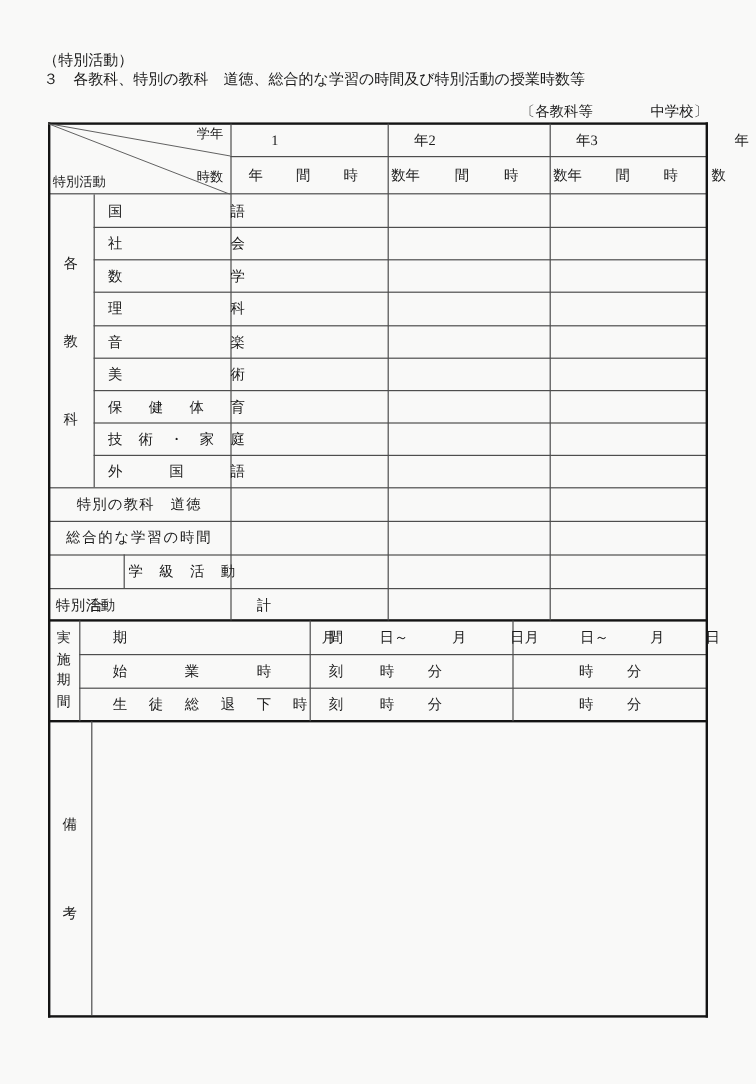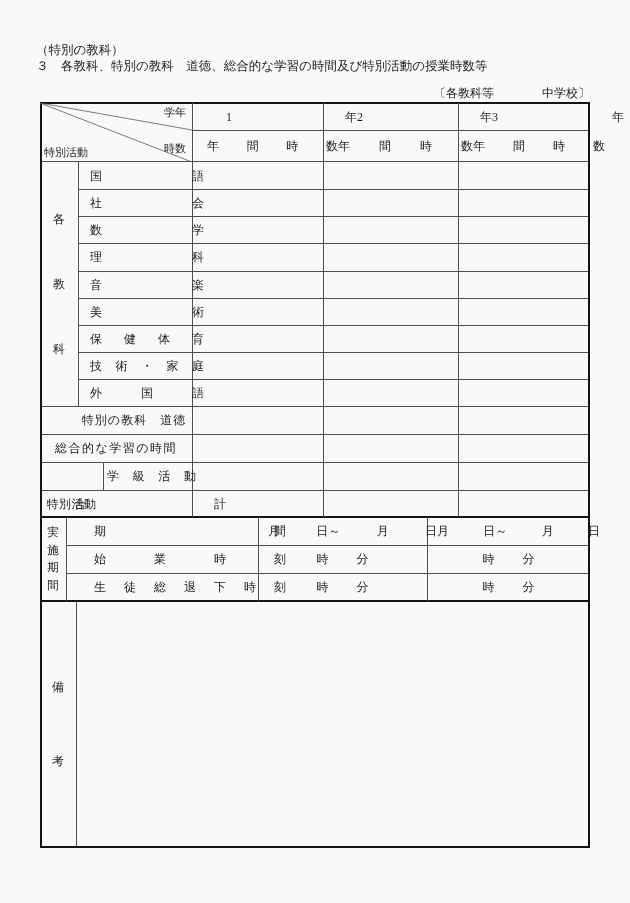--- a/index.html
+++ b/index.html
@@ -30,32 +30,32 @@
   .pad-sub2{padding:0 15px;}
   .pad-name{padding:0 20px 0 12px;}
   .pad-cls{padding:0 8px 0 4px;}
   .pad-total{padding:0 12px 0 34px;}
   .pad-plabel{padding:0 15px 0 28px;}
   .pad-md{padding:0 18px 0 10px;}
   .gap28{gap:28px;}
   .gap53{gap:53px;}
   .gap6{gap:6px;}
   .gap62{gap:62px;}
-  .ls1{letter-spacing:1px;margin-left:18px;}
+  .ls1{letter-spacing:1px;}
   .ls15{letter-spacing:1.5px;}
   .ls05{letter-spacing:0.5px;}
   .f11{font-size:11px;}
   .f115{font-size:11.5px;}
   .f125{font-size:12.5px;}
   svg.diag{position:absolute;left:40px;top:103px;}
 </style>
 </head>
 <body>
 
-<div class="cell f125" style="left:36px;top:43px;height:15px;">（特別の教科）</div>
+<div class="cell f125" style="left:36px;top:43px;height:15px;">（特別活動）</div>
 <div class="cell f125" style="left:36px;top:59px;height:15px;">３　各教科、特別の教科　道徳、総合的な学習の時間及び特別活動の授業時数等</div>
 <div class="cell fe" style="left:390px;top:85px;width:200px;height:15px;">〔各教科等　　　　中学校〕</div>
 
 <div>
 
   <div class="hl thick" style="left:40px;top:102px;width:550px;"></div>
   <div class="hl" style="left:192px;top:130px;width:398px;"></div>
   <div class="hl" style="left:40px;top:161px;width:550px;"></div>
   <div class="hl" style="left:78px;top:189px;width:512px;"></div>
   <div class="hl" style="left:78px;top:216px;width:512px;"></div>

